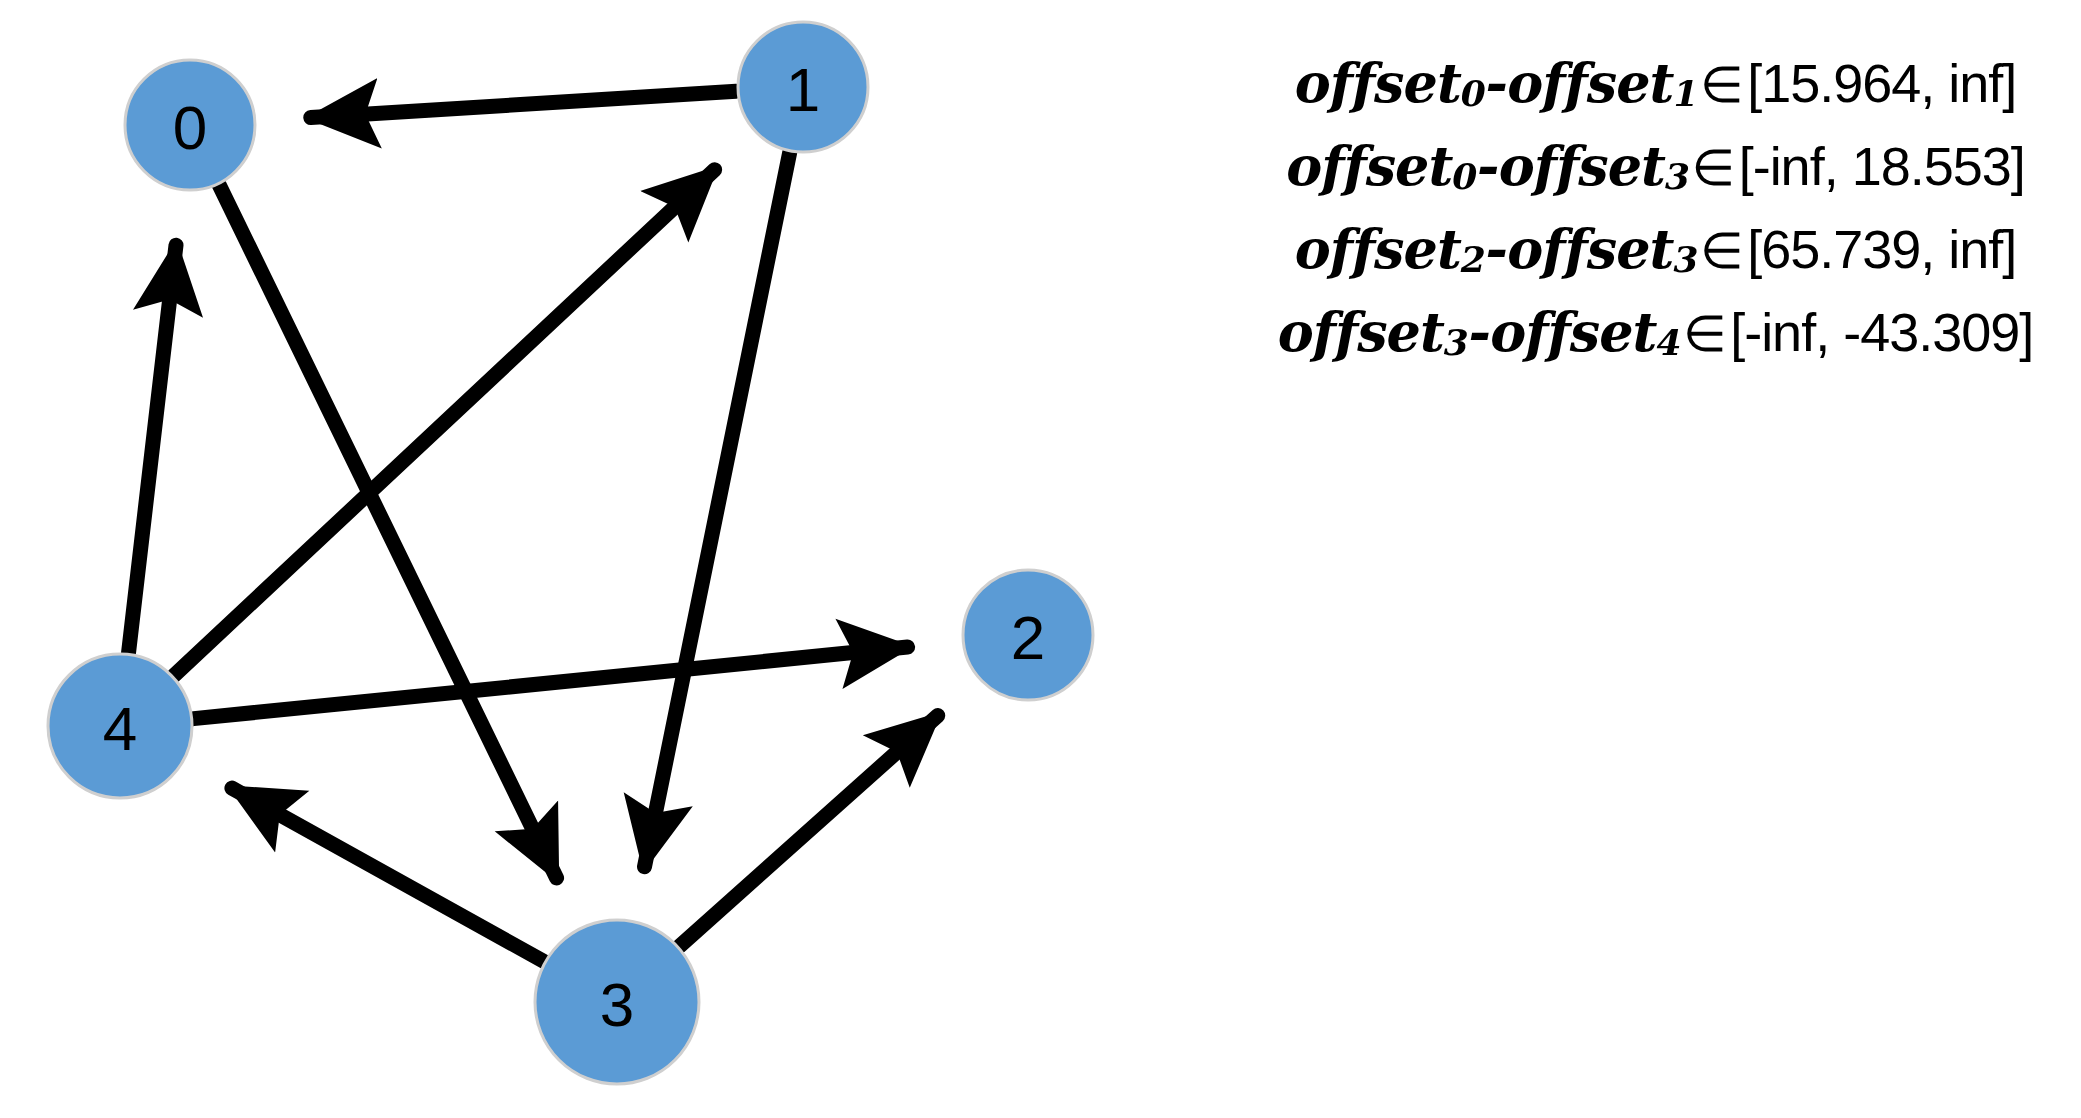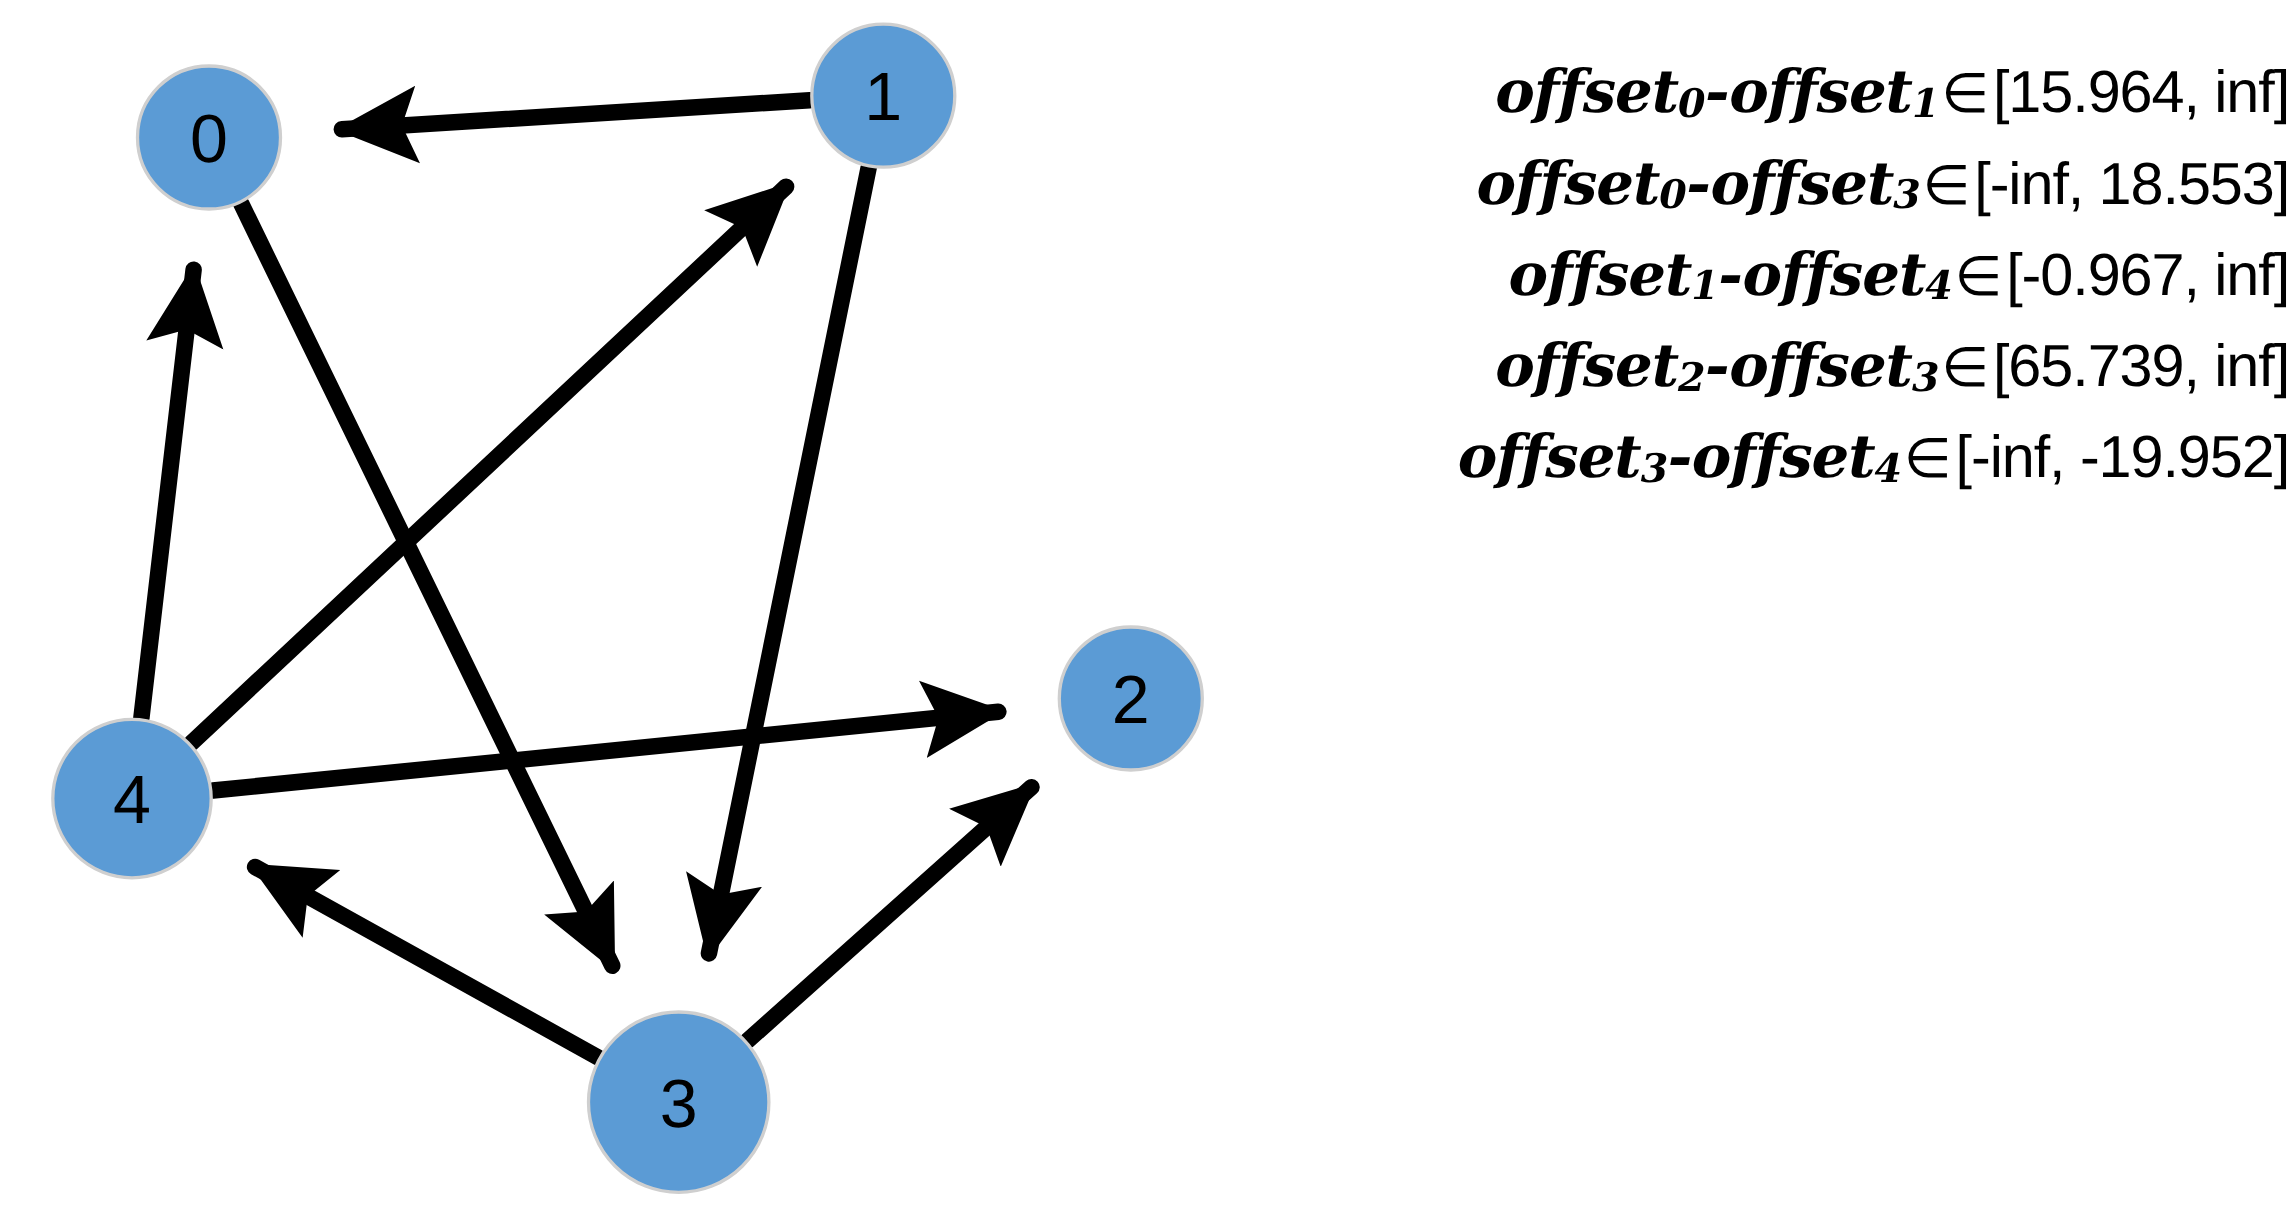--- a/index.html
+++ b/index.html
@@ -55,21 +55,21 @@
   
   #constraints-panel {
     position: absolute;
     left: 1180px;
     top: 56px;
     width: 901px;
     height: 1010px;
     display: flex;
     flex-direction: column;
     justify-content: flex-start;
-    align-items: flex-end;
+    align-items: center;
     padding-left: 50px;
     box-sizing: border-box;
   }
   .constraint-row {
     display: block;
     white-space: nowrap;
     line-height: 1.0;
     height: 83px;
     font-size: 54px;
     color: #000000;
@@ -152,18 +152,17 @@
             <circle cx="120" cy="726" r="72" class="node-circle" fill="#5B9BD5" stroke="#CFCFCF"></circle>
             <text x="120" y="728" class="node-label">4</text>
           </g>
         </g>
     </svg>
   </div>
 
   <div id="constraints-panel">
       <div class="constraint-row"><span class="c-lhs">offset</span><span class="c-sub">0</span><span class="c-minus">-</span><span class="c-lhs">offset</span><span class="c-sub">1</span><span class="c-in">∈</span><span class="c-range">[15.964, inf]</span></div>
       <div class="constraint-row"><span class="c-lhs">offset</span><span class="c-sub">0</span><span class="c-minus">-</span><span class="c-lhs">offset</span><span class="c-sub">3</span><span class="c-in">∈</span><span class="c-range">[-inf, 18.553]</span></div>
-      <div class="constraint-row"><span class="c-lhs">offset</span><span class="c-sub">1</span><span class="c-minus">-</span><span class="c-lhs">offset</span><span class="c-sub">4</span><span class="c-in">∈</span><span class="c-range">[-0.967, inf]</span></div>
       <div class="constraint-row"><span class="c-lhs">offset</span><span class="c-sub">2</span><span class="c-minus">-</span><span class="c-lhs">offset</span><span class="c-sub">3</span><span class="c-in">∈</span><span class="c-range">[65.739, inf]</span></div>
-      <div class="constraint-row"><span class="c-lhs">offset</span><span class="c-sub">3</span><span class="c-minus">-</span><span class="c-lhs">offset</span><span class="c-sub">4</span><span class="c-in">∈</span><span class="c-range">[-inf, -19.952]</span></div>
+      <div class="constraint-row"><span class="c-lhs">offset</span><span class="c-sub">3</span><span class="c-minus">-</span><span class="c-lhs">offset</span><span class="c-sub">4</span><span class="c-in">∈</span><span class="c-range">[-inf, -43.309]</span></div>
     </div>
 
 </div>
 
 </body></html>

